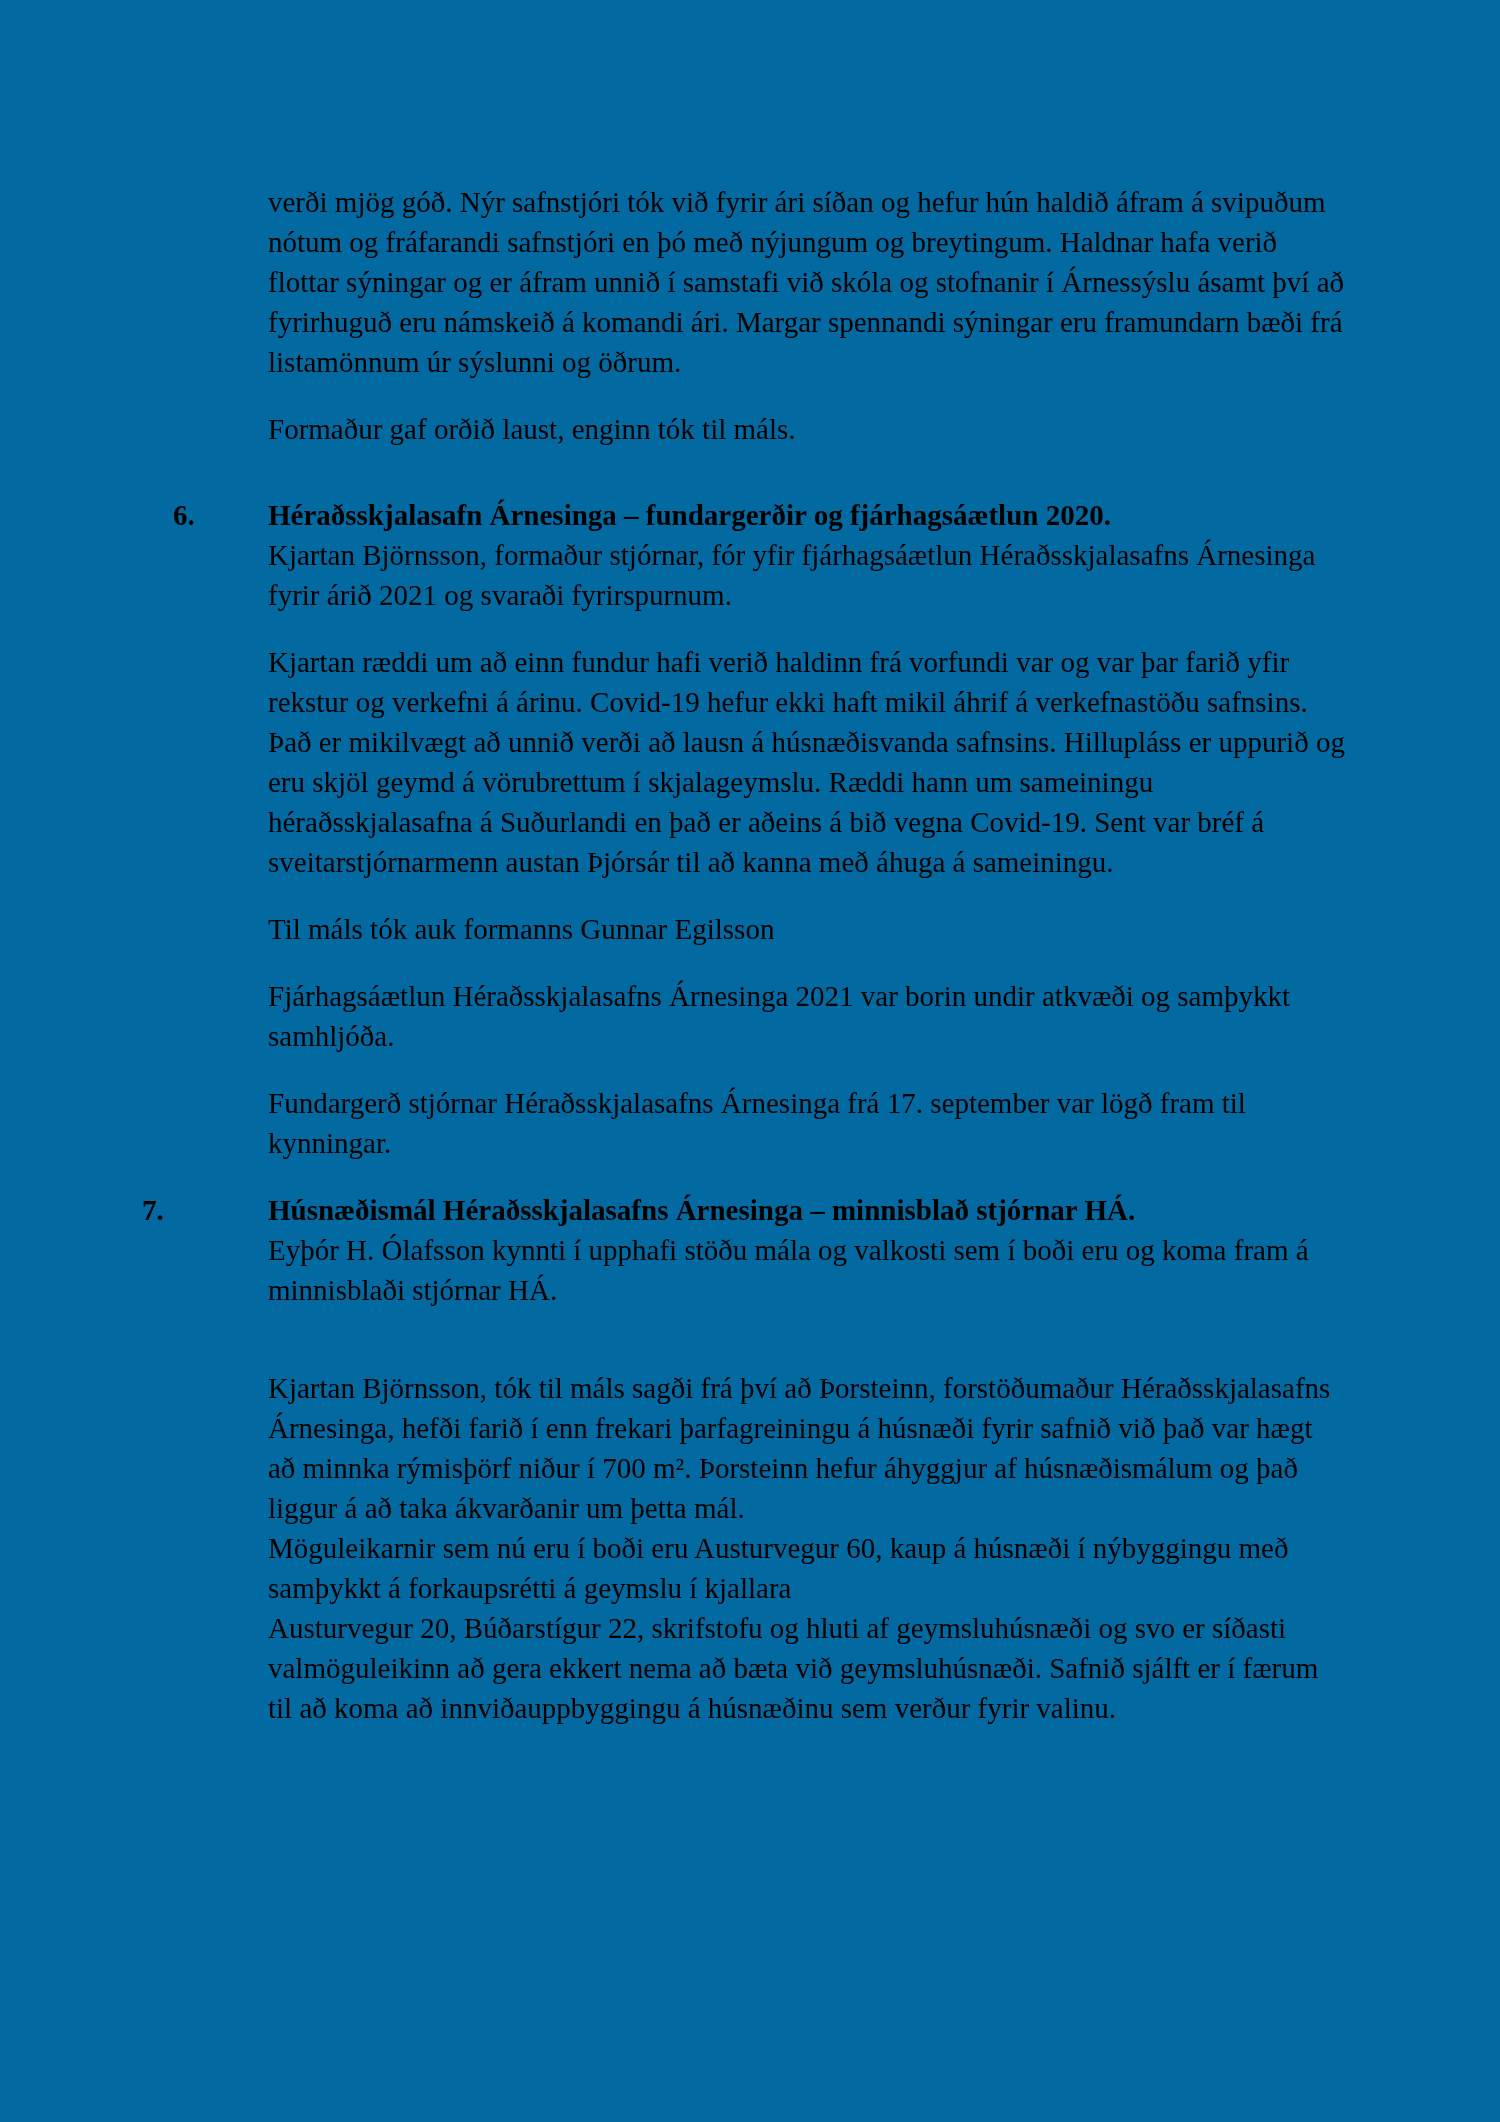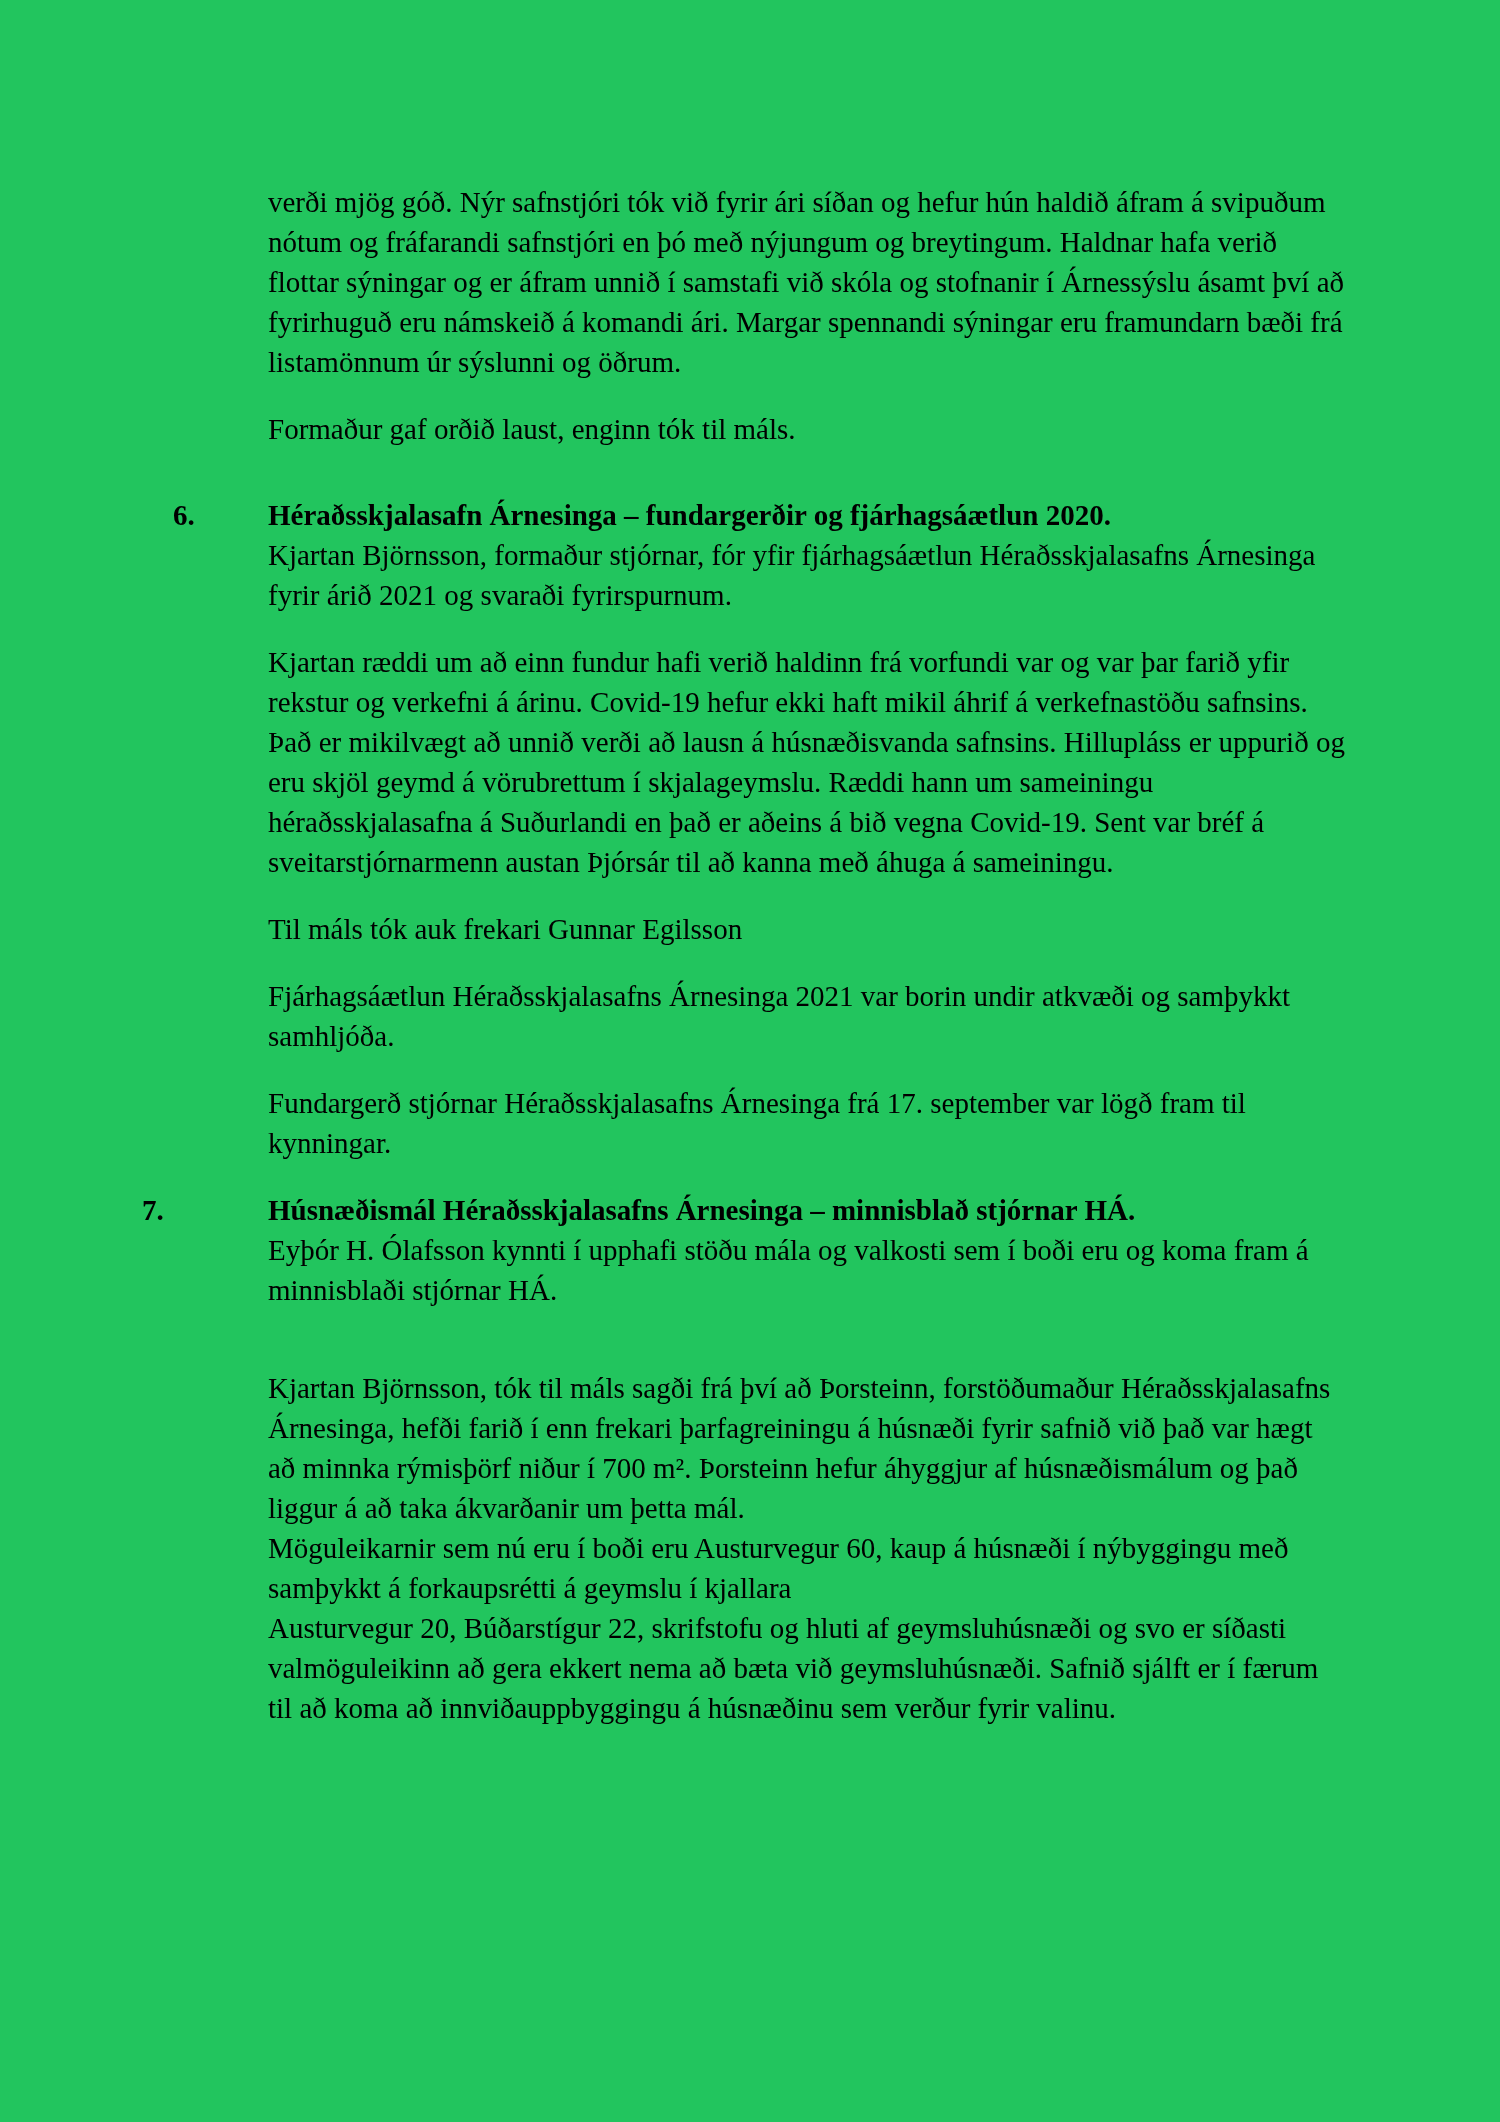--- a/index.html
+++ b/index.html
@@ -4,21 +4,21 @@
 <style>
   html, body {
     margin: 0;
     padding: 0;
     background: #ffffff;
   }
   .page {
     position: relative;
     width: 1500px;
     height: 2122px;
-    background: #22c55e;
+    background: #0369a1;
     color: #000000;
     font-family: "Liberation Serif", "DejaVu Serif", serif;
     font-size: 29px;
     line-height: 40px;
     overflow: hidden;
   }
   .content {
     position: absolute;
     left: 268px;
     top: 182px;
@@ -61,21 +61,21 @@
   <div class="content">
 
     <p>verði mjög góð. Nýr safnstjóri tók við fyrir ári síðan og hefur hún haldið áfram á svipuðum nótum og fráfarandi safnstjóri en þó með nýjungum og breytingum. Haldnar hafa verið flottar sýningar og er áfram unnið í samstafi við skóla og stofnanir í Árnessýslu ásamt því að fyrirhuguð eru námskeið á komandi ári. Margar spennandi sýningar eru framundarn bæði frá listamönnum úr sýslunni og öðrum.</p>
     <p>Formaður gaf orðið laust, enginn tók til máls.</p>
 
     <section class="item item-6">
       <span class="num num-6">6.</span>
       <p class="item-title">Héraðsskjalasafn Árnesinga – fundargerðir og fjárhagsáætlun 2020.</p>
       <p class="after-title">Kjartan Björnsson, formaður stjórnar, fór yfir fjárhagsáætlun Héraðsskjalasafns Árnesinga  fyrir árið 2021 og svaraði fyrirspurnum.</p>
       <p>Kjartan ræddi um að einn fundur hafi verið haldinn frá vorfundi var og var þar farið yfir rekstur og verkefni á árinu. Covid-19 hefur ekki haft mikil áhrif á verkefnastöðu safnsins. Það er mikilvægt að unnið verði að lausn á húsnæðisvanda safnsins. Hillupláss er uppurið og eru skjöl geymd á vörubrettum í skjalageymslu. Ræddi hann um sameiningu héraðsskjalasafna á Suðurlandi en það er aðeins á bið vegna Covid-19. Sent var bréf á sveitarstjórnarmenn austan Þjórsár til að kanna með áhuga á sameiningu.</p>
-      <p>Til máls tók auk frekari Gunnar Egilsson</p>
+      <p>Til máls tók auk formanns Gunnar Egilsson</p>
       <p>Fjárhagsáætlun Héraðsskjalasafns Árnesinga 2021 var borin undir atkvæði og samþykkt samhljóða.</p>
       <p>Fundargerð stjórnar Héraðsskjalasafns Árnesinga frá 17. september var lögð fram til kynningar.</p>
     </section>
 
     <section class="item item-7">
       <span class="num num-7">7.</span>
       <p class="item-title">Húsnæðismál Héraðsskjalasafns Árnesinga – minnisblað stjórnar HÁ.</p>
       <p class="after-title gap-large">Eyþór H. Ólafsson kynnti í upphafi stöðu mála og valkosti sem í boði eru og koma fram á minnisblaði stjórnar HÁ.</p>
       <p class="no-gap">Kjartan Björnsson, tók til máls sagði frá því að Þorsteinn, forstöðumaður Héraðsskjalasafns Árnesinga, hefði farið í enn frekari þarfagreiningu á húsnæði fyrir safnið við það var hægt að minnka rýmisþörf niður í 700 m². Þorsteinn hefur áhyggjur af húsnæðismálum og það liggur á að taka ákvarðanir um þetta mál.</p>
       <p class="no-gap">Möguleikarnir sem nú eru í boði eru Austurvegur 60, kaup á húsnæði í nýbyggingu með samþykkt á forkaupsrétti á geymslu í kjallara</p>

